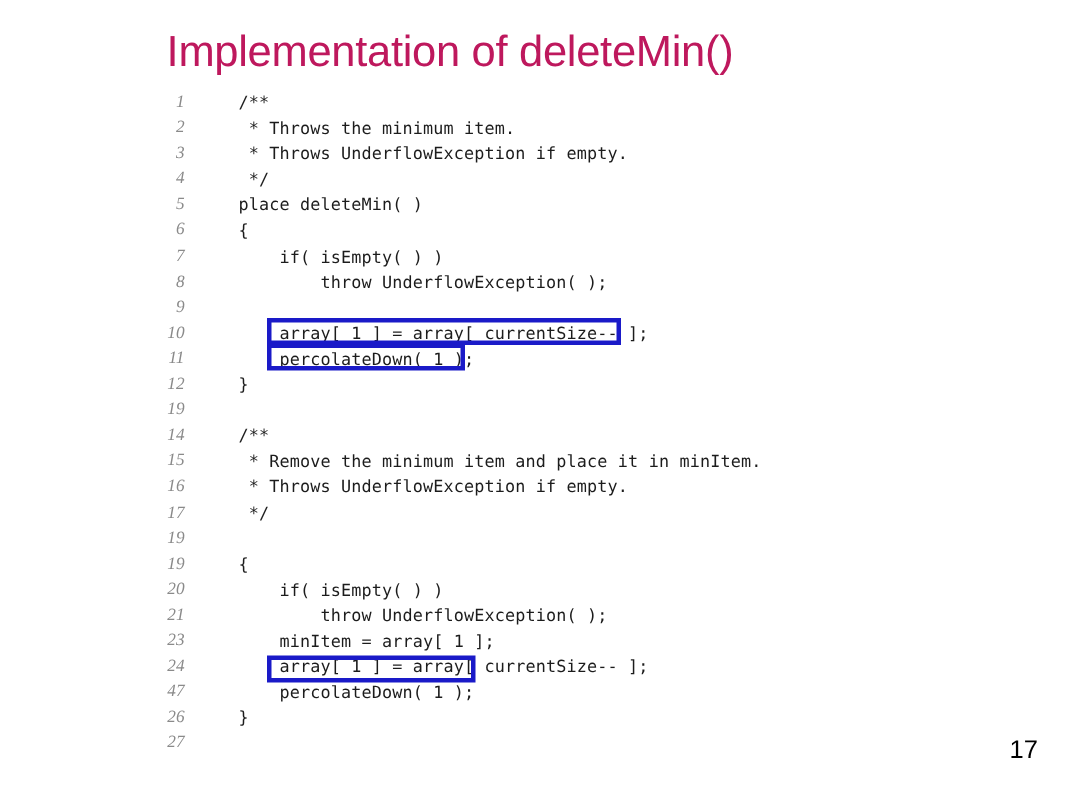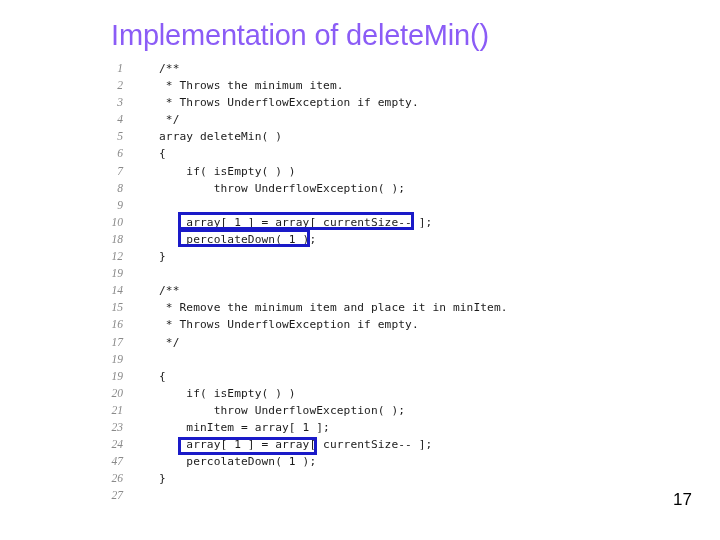--- a/index.html
+++ b/index.html
@@ -20,21 +20,21 @@
   
   #slide-title {
     position: absolute;
     left: 0;
     top: 19px;
     width: 600px;
     text-align: center;
     font-family: "Liberation Sans", sans-serif;
     font-size: 29px;
     font-weight: 400;
-    color: #8b5cf6;
+    color: #be185d;
     letter-spacing: -0.2px;
     white-space: nowrap;
   }
 
   
   #code-listing {
     position: absolute;
     left: 97px;
     top: 60px;
     width: 470px;
@@ -93,27 +93,27 @@
 
 <div id="slide">
 
   <div id="slide-title">Implementation of deleteMin()</div>
 
   <div id="code-listing">
       <div class="code-line"><span class="line-number">1</span><span class="line-code">/**</span></div>
       <div class="code-line"><span class="line-number">2</span><span class="line-code"> * Throws the minimum item.</span></div>
       <div class="code-line"><span class="line-number">3</span><span class="line-code"> * Throws UnderflowException if empty.</span></div>
       <div class="code-line"><span class="line-number">4</span><span class="line-code"> */</span></div>
-      <div class="code-line"><span class="line-number">5</span><span class="line-code">array deleteMin( )</span></div>
+      <div class="code-line"><span class="line-number">5</span><span class="line-code">place deleteMin( )</span></div>
       <div class="code-line"><span class="line-number">6</span><span class="line-code">{</span></div>
       <div class="code-line"><span class="line-number">7</span><span class="line-code">    if( isEmpty( ) )</span></div>
       <div class="code-line"><span class="line-number">8</span><span class="line-code">        throw UnderflowException( );</span></div>
       <div class="code-line"><span class="line-number">9</span><span class="line-code"></span></div>
       <div class="code-line"><span class="line-number">10</span><span class="line-code">    array[ 1 ] = array[ currentSize-- ];</span></div>
-      <div class="code-line"><span class="line-number">18</span><span class="line-code">    percolateDown( 1 );</span></div>
+      <div class="code-line"><span class="line-number">11</span><span class="line-code">    percolateDown( 1 );</span></div>
       <div class="code-line"><span class="line-number">12</span><span class="line-code">}</span></div>
       <div class="code-line"><span class="line-number">19</span><span class="line-code"></span></div>
       <div class="code-line"><span class="line-number">14</span><span class="line-code">/**</span></div>
       <div class="code-line"><span class="line-number">15</span><span class="line-code"> * Remove the minimum item and place it in minItem.</span></div>
       <div class="code-line"><span class="line-number">16</span><span class="line-code"> * Throws UnderflowException if empty.</span></div>
       <div class="code-line"><span class="line-number">17</span><span class="line-code"> */</span></div>
       <div class="code-line"><span class="line-number">19</span></div>
       <div class="code-line"><span class="line-number">19</span><span class="line-code">{</span></div>
       <div class="code-line"><span class="line-number">20</span><span class="line-code">    if( isEmpty( ) )</span></div>
       <div class="code-line"><span class="line-number">21</span><span class="line-code">        throw UnderflowException( );</span></div>

